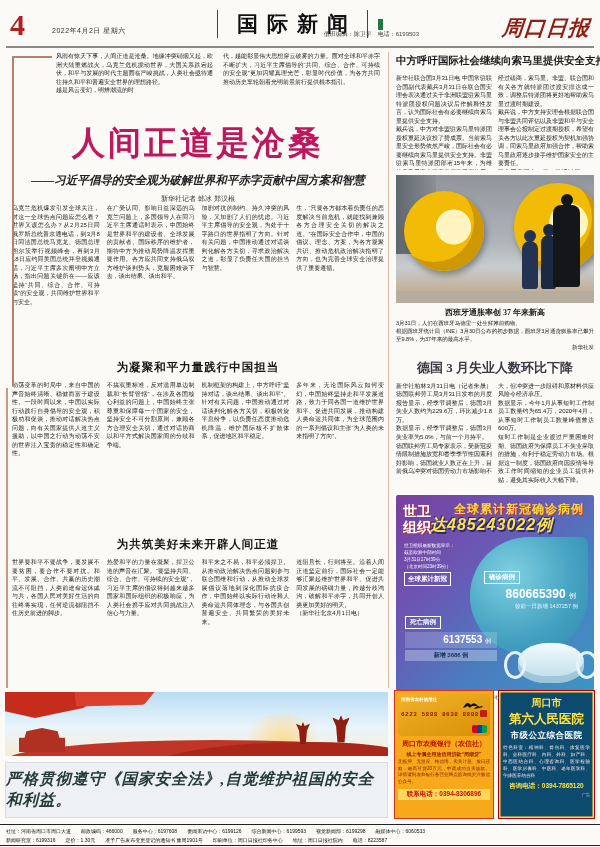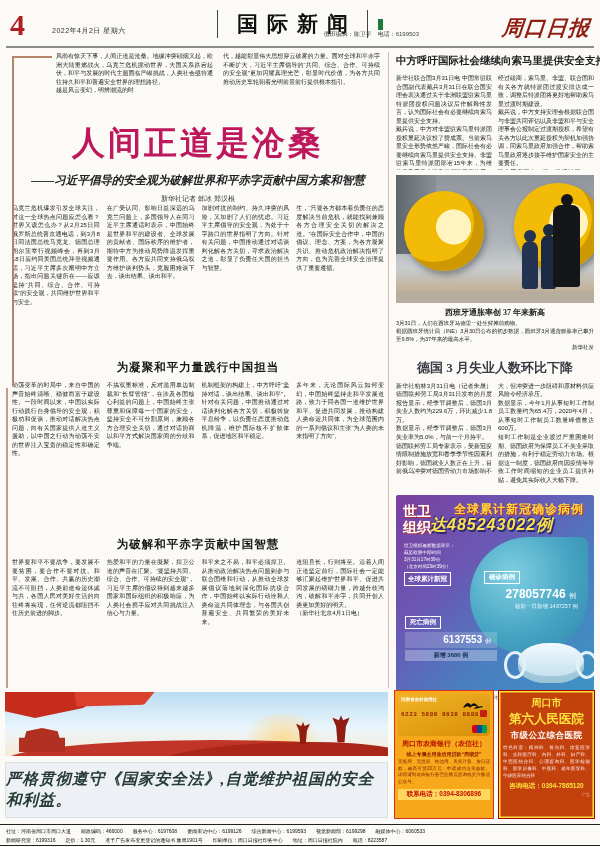--- a/index.html
+++ b/index.html
@@ -106,21 +106,21 @@
   .card-num { font:700 6px "Liberation Mono",monospace; color:#8e1b00; margin-top:9px; letter-spacing:.5px; }
   .unionpay { position:absolute; right:3px; bottom:3px; display:flex; }
   .unionpay i { width:5px; height:8px; display:block; }
   .up-r { background:#d0021b; border-radius:2px 0 0 2px; } .up-b { background:#00489c; } .up-g { background:#01a04e; border-radius:0 2px 2px 0; }
   .swallows { position:absolute; right:6px; top:2px; }
   .bank-seal { position:absolute; right:3px; top:16px; width:7px; height:7px; background:#c21e12; border-radius:1px; }
   .bank-title { text-align:center; font-weight:900; font-size:7px; color:#b71500; margin-top:3px; }
   .bank-line1 { text-align:center; font-size:5px; color:#8e1b00; font-weight:700; margin-top:2px; }
   .bank-line2 { font-size:4.6px; color:#7a2000; line-height:1.45; margin-top:2px; text-align:justify; }
   .bank-phone { text-align:center; font-weight:900; font-size:6.5px; color:#c40f00; margin-top:3px; background:#ffd65e; padding:1px 0; }
-  .ad-hosp { position:absolute; left:498px; top:690px; width:97px; height:129px; background:#c2410c; border:1px solid #a00;
+  .ad-hosp { position:absolute; left:498px; top:690px; width:97px; height:129px; background:#0c4a6e; border:1px solid #a00;
              box-shadow:inset 0 0 0 1.5px #ffe23d; padding:5px 4px 5px; color:#fff; overflow:hidden; }
   .hosp-city { text-align:center; font:900 10px "Liberation Serif",serif; color:#ffe23d; }
   .hosp-name { text-align:center; font:900 12.5px "Liberation Serif",serif; color:#ffe23d; margin-top:1px; }
   .hosp-sub { text-align:center; font:700 8.5px "Liberation Serif",serif; color:#fff; margin-top:2px; letter-spacing:.5px; }
   .hosp-dept { font-size:4.6px; line-height:1.5; margin-top:3px; text-align:justify; color:#ffeaea; }
   .hosp-phone { text-align:center; font-weight:900; font-size:6.5px; color:#ffe23d; margin-top:3px; }
   .hosp-admark { text-align:right; font-size:4px; color:#ffbdbd; margin-top:1px; }
   
   .footer { position:absolute; left:0; right:0; top:824px; border-top:1px solid #222; border-bottom:1px solid #222; padding:2px 6px 1px; }
   .footer div { font-size:5px; line-height:1.7; color:#111; white-space:nowrap; }
@@ -163,21 +163,21 @@
   </div>
 
   <div class="sec-title">为凝聚和平力量践行中国担当</div>
   <div class="cols4 h2c">
     <div class="col">动荡变革的时局中，来自中国的声音始终清晰、稳健而富于建设性。一段时间以来，中国以实际行动践行自身倡导的安全观，积极劝和促谈，推动对话解决热点问题，向有关国家提供人道主义援助，以中国之行动为动荡不安的世界注入宝贵的稳定性和确定性。</div>
     <div class="col">不搞双重标准，反对滥用单边制裁和“长臂管辖”，在涉及各国核心利益的问题上，中国始终主张尊重和保障每一个国家的安全，坚持安全不可分割原则，兼顾各方合理安全关切，通过对话协商以和平方式解决国家间的分歧和争端。</div>
     <div class="col">机制框架的构建上，中方呼吁“坚持对话，谈出结果、谈出和平”。针对有关问题，中国推动通过对话谈判化解各方关切，积极斡旋平息纷争，以负责任态度推动危机降温，维护国际核不扩散体系，促进地区和平稳定。</div>
     <div class="col">多年来，无论国际风云如何变幻，中国始终坚持走和平发展道路，致力于同各国一道维护世界和平、促进共同发展，推动构建人类命运共同体，为全球范围内的一系列倡议和主张“为人类的未来指明了方向”。</div>
   </div>
 
-  <div class="sec-title">为破解和平赤字贡献中国智慧</div>
+  <div class="sec-title">为共筑美好未来开辟人间正道</div>
   <div class="cols4 h3c">
     <div class="col">世界要和平不要战争，要发展不要贫困，要合作不要对抗。和平、发展、合作、共赢的历史潮流不可阻挡，人类前途命运休戚与共，各国人民对美好生活的向往终将实现，任何逆流都阻挡不住历史前进的脚步。</div>
     <div class="col">热爱和平的力量在凝聚，捍卫公道的声音在汇聚。“要坚持共同、综合、合作、可持续的安全观”，习近平主席的倡议得到越来越多国家和国际组织的积极响应，为人类社会携手应对共同挑战注入信心与力量。</div>
     <div class="col">和平来之不易，和平必须捍卫。从推动政治解决热点问题到参与联合国维和行动，从推动全球发展倡议落地到深化国际抗疫合作，中国始终以实际行动诠释人类命运共同体理念，与各国共创普遍安全、共同繁荣的美好未来。</div>
     <div class="col">道阻且长，行则将至。沿着人间正道坚定前行，国际社会一定能够汇聚起维护世界和平、促进共同发展的磅礴力量，跨越分歧鸿沟，破解和平赤字，共同开创人类更加美好的明天。
 （新华社北京4月1日电）</div>
   </div>
 </div>
 
 <div class="sidebar">
@@ -222,21 +222,21 @@
     <div class="cv-note">
       <span>世卫组织最新数据显示：</span>
       <div style="white-space:pre-line">截至欧洲中部时间
 3月31日17时39分
 （北京时间23时39分）</div>
       <span class="nb">全球累计新冠</span>
     </div>
     <div class="drop">
       <span class="lbl">确诊病例</span>
       <div class="cv-conf-num">
-        <span>278057746</span>
+        <span>860665390</span>
         <span class="u">例</span>
       </div>
       <div class="cv-conf-delta">较前一日新增 1437257 例</div>
     </div>
     <div class="death">
       <span class="lbl">死亡病例</span>
       <div class="cv-dead-num">
         <span>6137553</span>
         <span class="u">例</span>
       </div>

